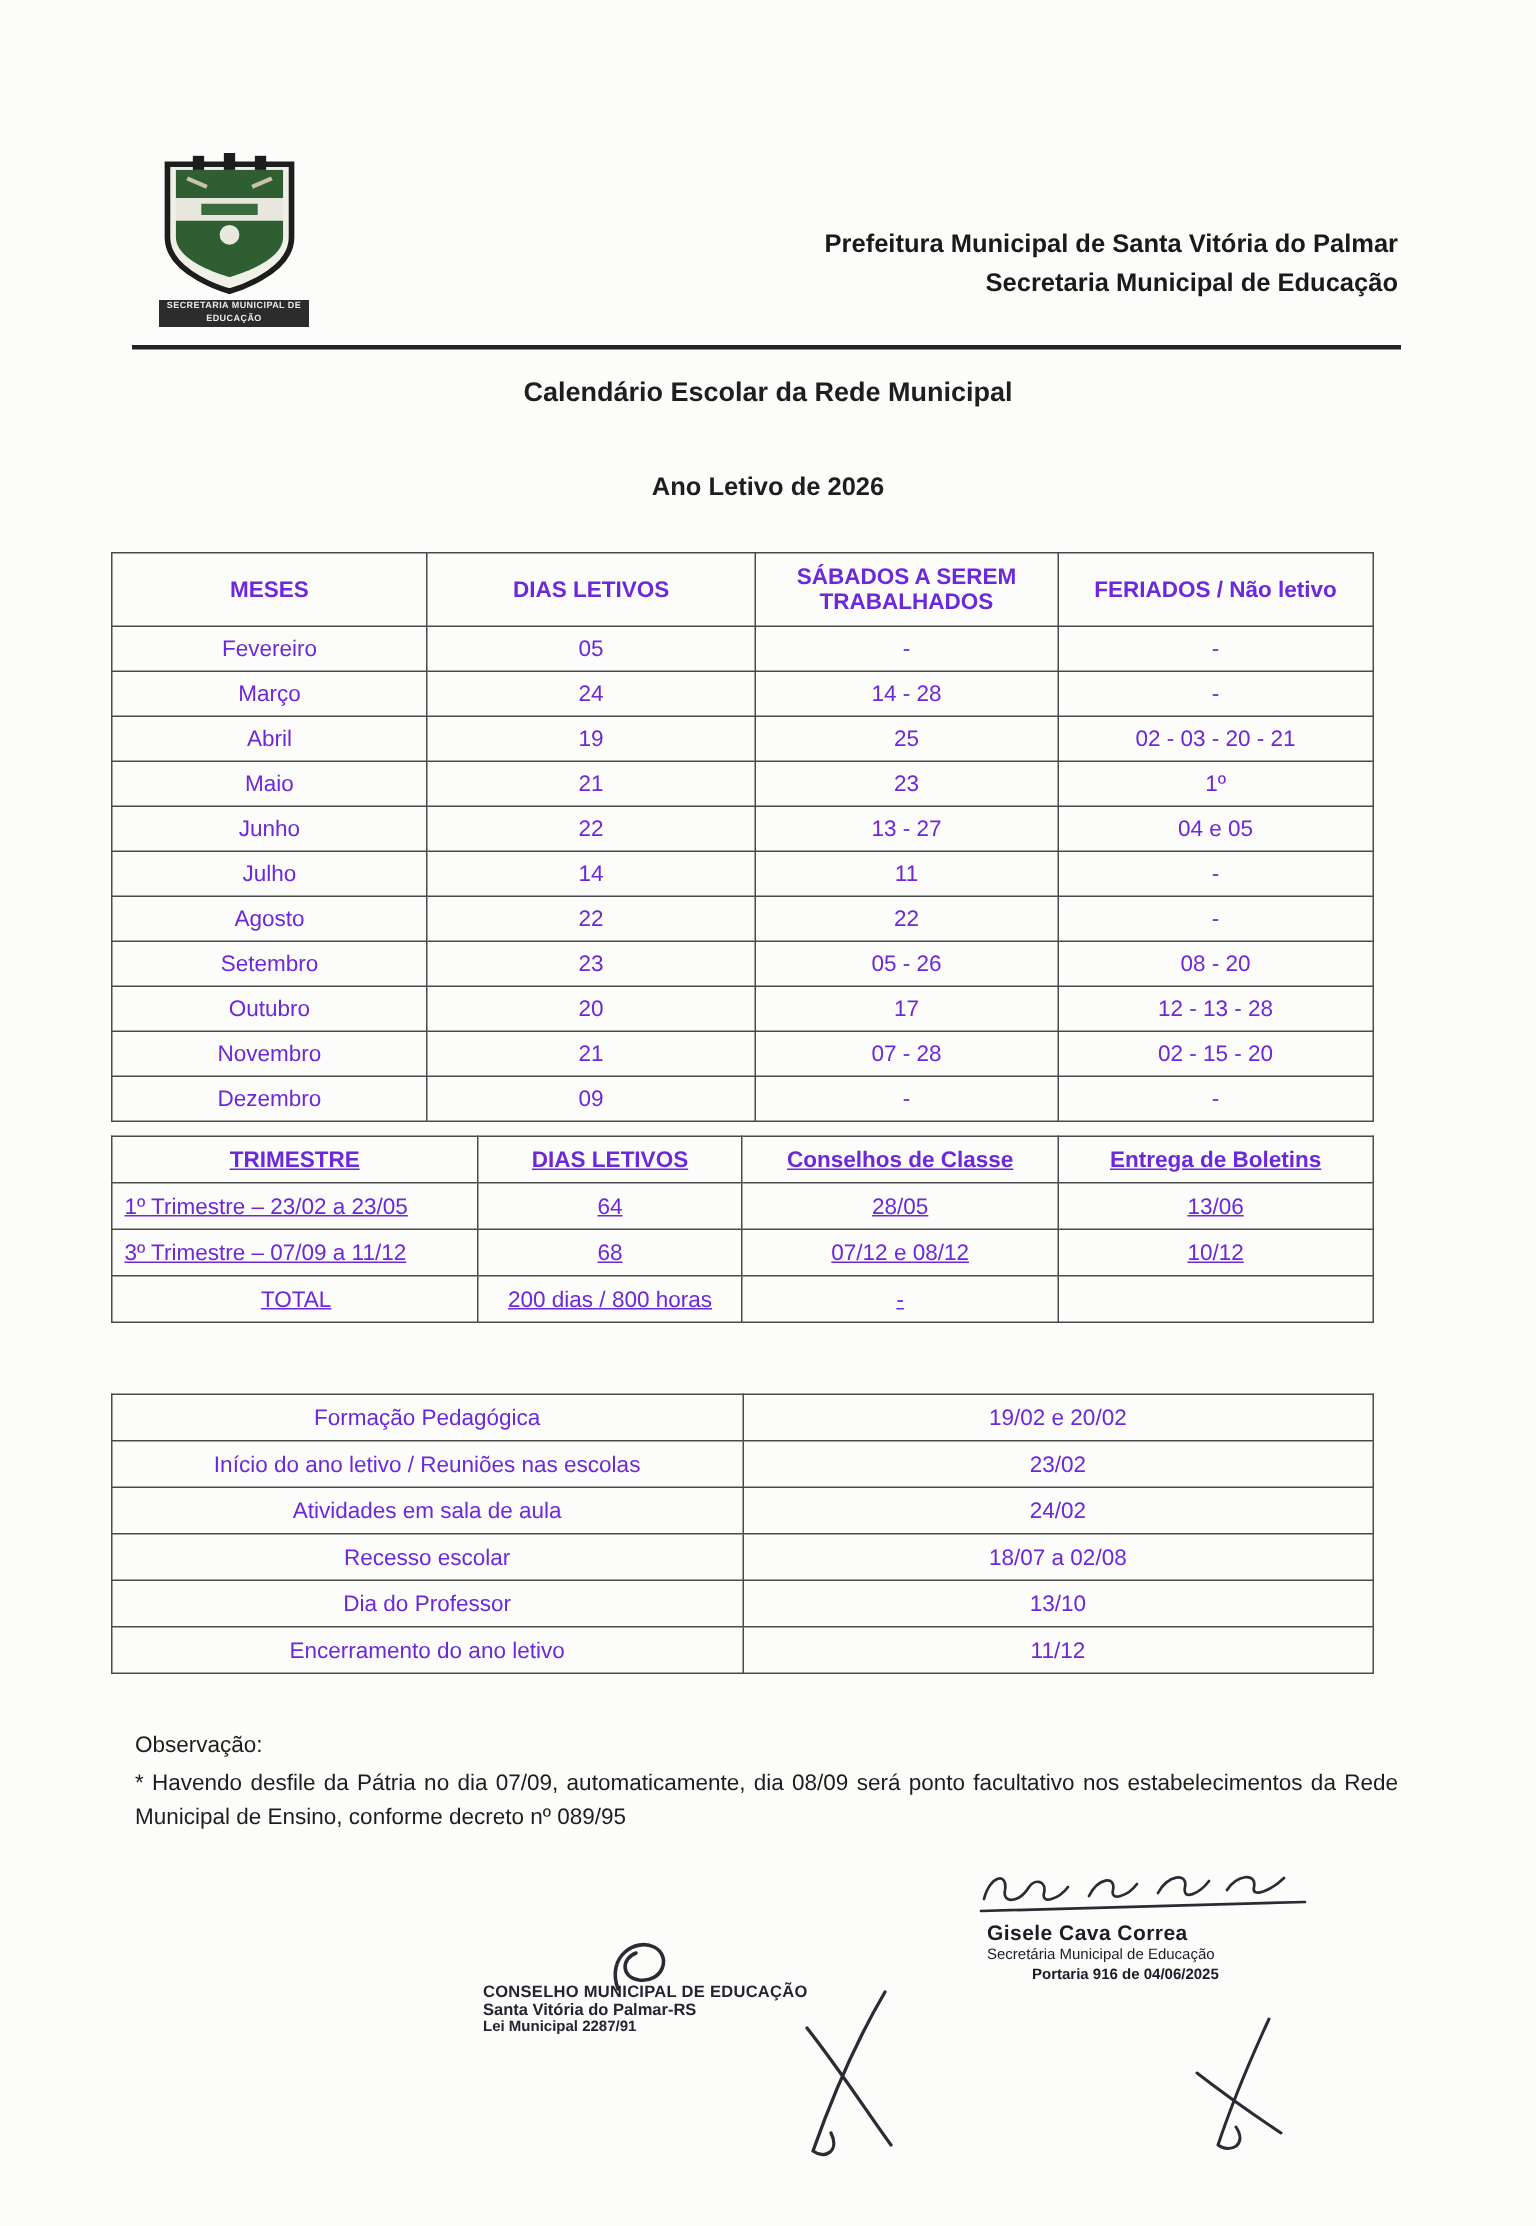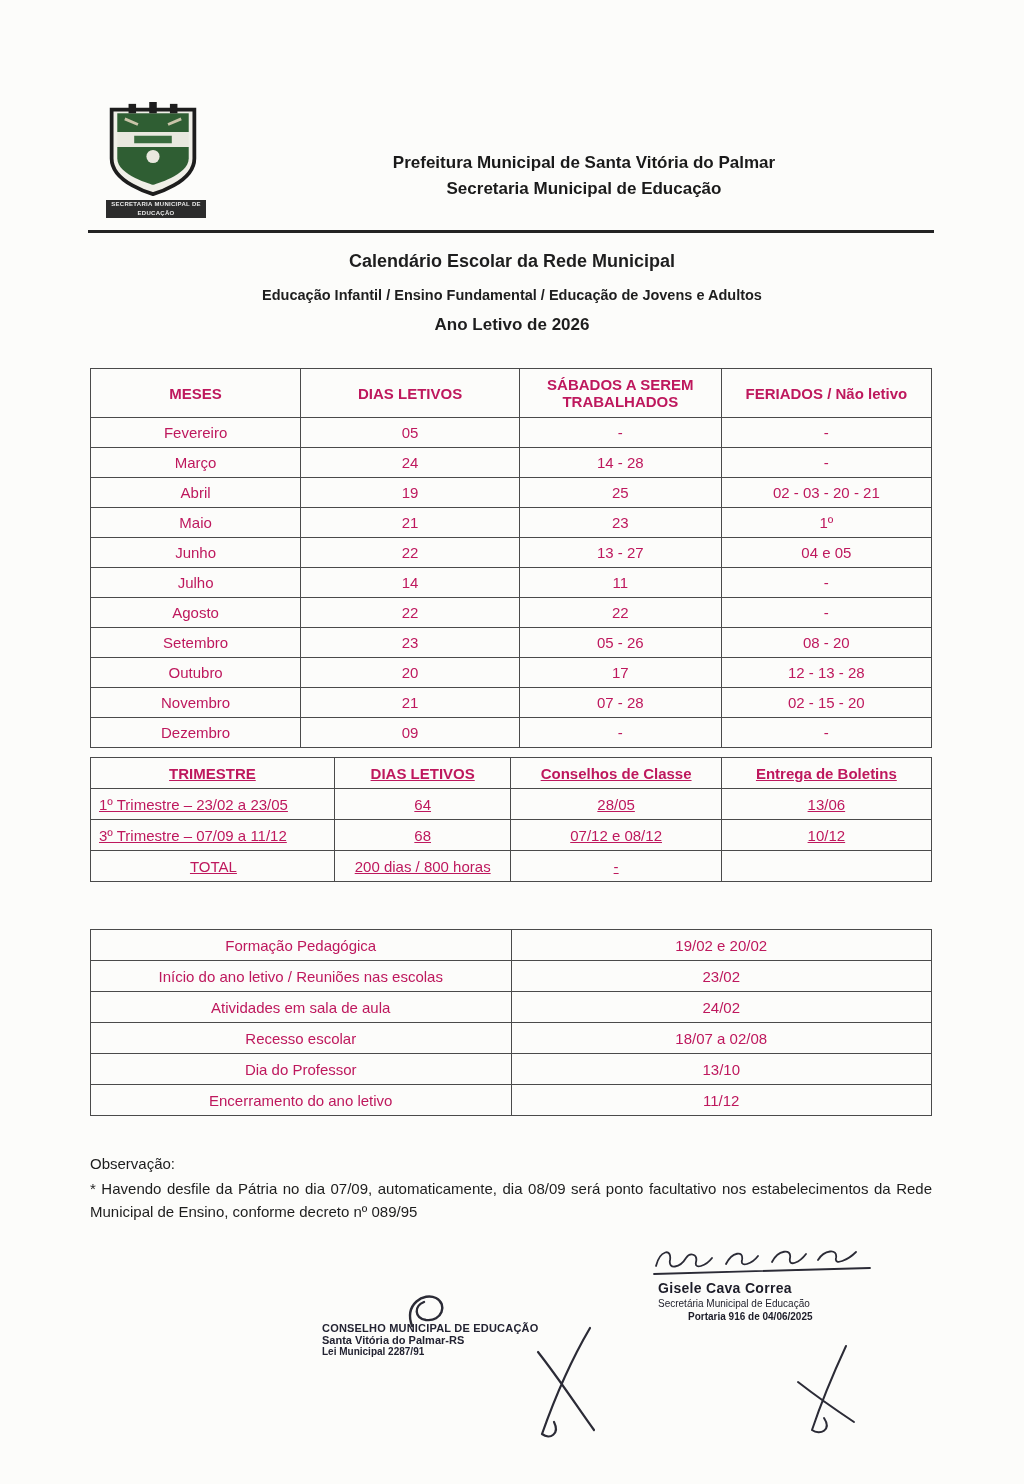--- a/index.html
+++ b/index.html
@@ -9,32 +9,32 @@
     font-family:"Liberation Sans", sans-serif;
   }
   
   .header { position:absolute; top:100px; left:90px; width:842px; display:flex; align-items:flex-start; }
   .logo-wrap { flex:0 0 130px; margin-left:16px; }
   .logo { width:94px; height:98px; display:block; }
   .logo-caption {
     width:100px; margin-top:2px; background:#2c2c2c; color:#e9e9e9;
     font-size:6px; line-height:9px; text-align:center; letter-spacing:.3px; font-weight:bold;
   }
-  .org-titles { flex:1; text-align:center; padding-top:50px; font-weight:bold; font-size:17px; line-height:26px; color:#1a1a1a; }
+  .org-titles { flex:1; text-align:right; padding-top:50px; font-weight:bold; font-size:17px; line-height:26px; color:#1a1a1a; }
   .header-rule { position:absolute; top:230px; left:88px; width:846px; height:3px; background:#232323; }
 
   
   .title-main { position:absolute; top:251px; left:0; width:1024px; text-align:center; font-size:18px; font-weight:bold; }
   .title-sub  { position:absolute; top:287px; left:0; width:1024px; text-align:center; font-size:14.5px; font-weight:bold; }
   .title-year { position:absolute; top:315px; left:0; width:1024px; text-align:center; font-size:17px; font-weight:bold; }
 
   
   .doc-table {
-    position:absolute; left:90px; width:842px;
-    border-collapse:collapse; table-layout:fixed; font-size:15px; color:#be185d;
+    position:absolute; left:74px; width:842px;
+    border-collapse:collapse; table-layout:fixed; font-size:15px; color:#6d28d9;
     background:transparent;
   }
   .doc-table th, .doc-table td {
     border:1px solid #4a4a4a; text-align:center; vertical-align:middle;
     padding:3px 6px; overflow:hidden;
   }
   .doc-table th { font-weight:bold; }
   .t1 { top:368px; }
   .t1 th { height:42px; }
   .t1 td { height:23px; }
@@ -95,21 +95,20 @@
       <div class="logo-caption">SECRETARIA MUNICIPAL DE EDUCAÇÃO</div>
     </div>
     <div class="org-titles">
       <div>Prefeitura Municipal de Santa Vitória do Palmar</div>
       <div>Secretaria Municipal de Educação</div>
     </div>
   </div>
   <div class="header-rule"></div>
 
   <div class="title-main">Calendário Escolar da Rede Municipal</div>
-  <div class="title-sub">Educação Infantil / Ensino Fundamental / Educação de Jovens e Adultos</div>
   <div class="title-year">Ano Letivo de 2026</div>
 
   <table class="doc-table t1">
     <colgroup>
         <col class="c1">
         <col class="c2">
         <col class="c3">
         <col class="c4">
       </colgroup>
     <thead>

